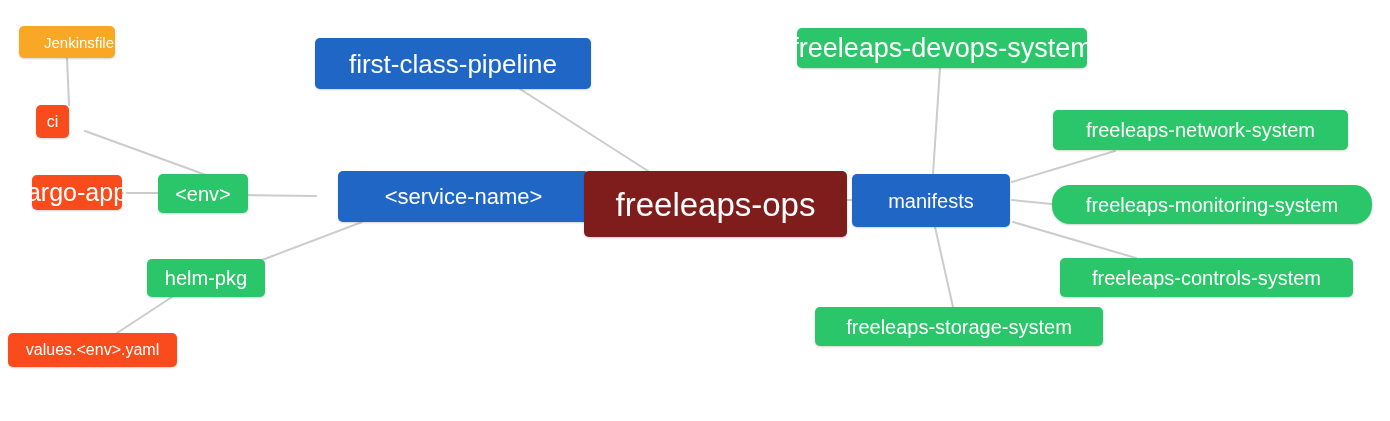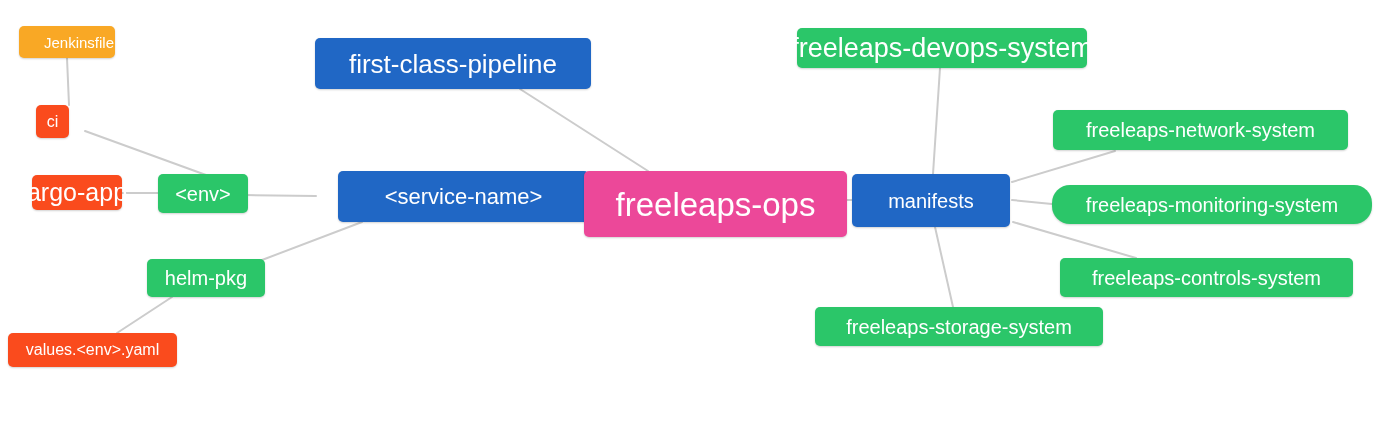--- a/index.html
+++ b/index.html
@@ -33,21 +33,21 @@
     align-items: center;
     justify-content: center;
     box-sizing: border-box;
     color: #ffffff;
     border-radius: 5px;
     white-space: nowrap;
     box-shadow: 0 1px 2px rgba(0,0,0,0.18);
     cursor: default;
     line-height: 1;
   }
-  .c-root   { background: #ec4899; text-align: center; }
+  .c-root   { background: #7f1d1d; text-align: center; }
   .c-blue   { background: #2067C5; }
   .c-green  { background: #2BC669; }
   .c-red    { background: #FA4B1D; }
   .c-orange { background: #F9A825; padding-left: 24px; }
 
   .n-jenkinsfile { left: 19px;   top: 26px;  width: 96px;  height: 32px; font-size: 15px; }
   .n-ci          { left: 36px;   top: 105px; width: 33px;  height: 33px; font-size: 16px; }
   .n-argo-app    { left: 32px;   top: 175px; width: 90px;  height: 35px; font-size: 25px; }
   .n-env         { left: 158px;  top: 174px; width: 90px;  height: 39px; font-size: 20px; }
   .n-helm-pkg    { left: 147px;  top: 259px; width: 118px; height: 38px; font-size: 20px; }

